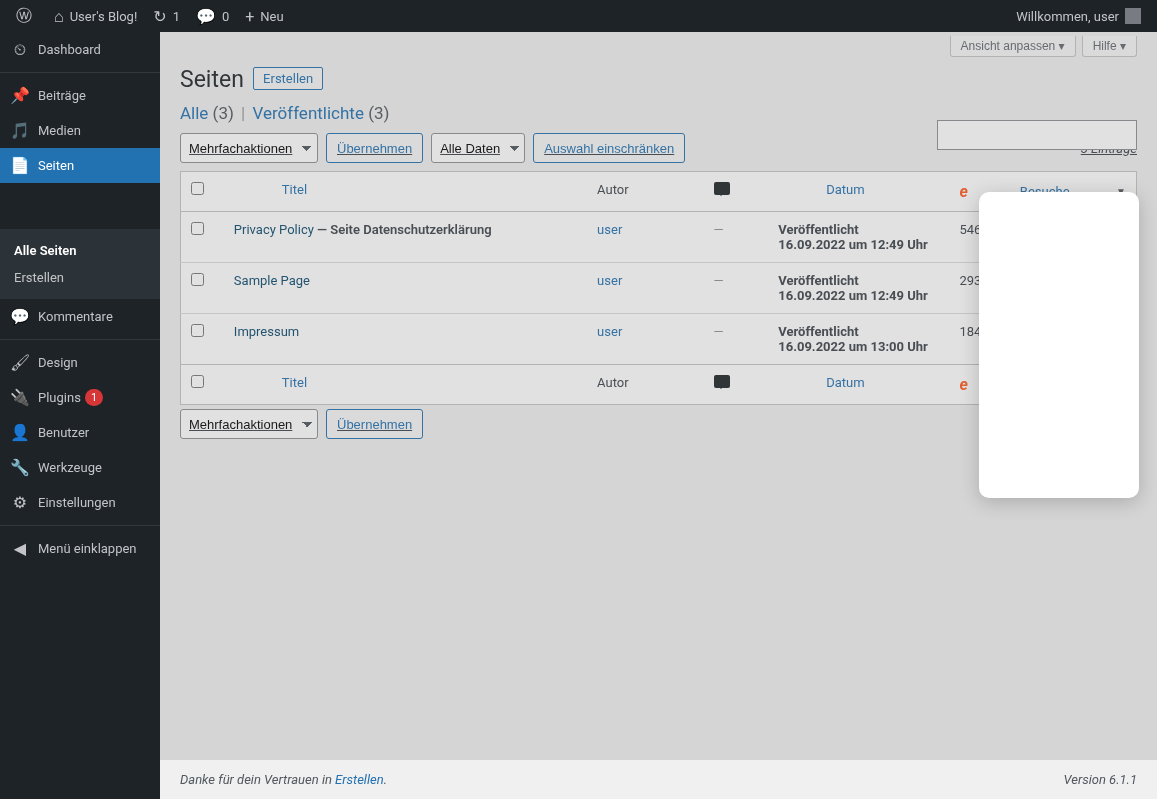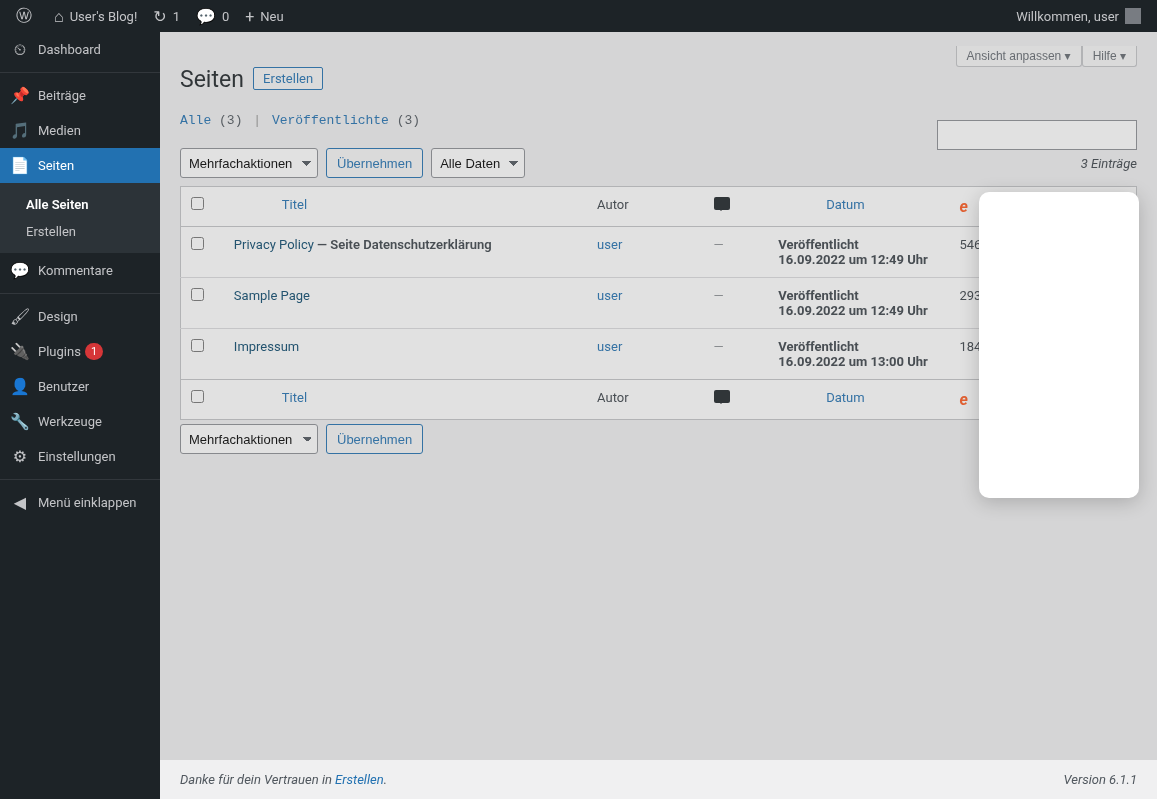--- a/index.html
+++ b/index.html
@@ -12,53 +12,53 @@
 .adminbar-icon { font-size: 16px; margin-right: 6px; }
 .avatar-square { width: 16px; height: 16px; background: #787c82; margin-left: 6px; }
 
 
 .sidebar { position: absolute; top: 32px; left: 0; bottom: 0; width: 160px; background: #1d2327; color: #c3c4c7; }
 .sidebar-item { display: flex; align-items: center; padding: 8px 10px; cursor: pointer; color: #c3c4c7; }
 .sidebar-item.current { background: #2271b1; color: #fff; position: relative; }
 .sidebar-item.current::after { content: ""; position: absolute; right: -8px; top: 50%; transform: translateY(-50%); border: 8px solid transparent; border-right-color: #f0f0f1; }
 .sidebar-icon { width: 20px; font-size: 16px; margin-right: 8px; text-align: center; }
 .sidebar-sep { border-top: 1px solid #32373c; margin: 5px 0; }
-.sidebar-sub { background: #2c3338; padding: 8px 12px; }
+.sidebar-sub { background: #2c3338; padding: 8px 0; margin-top: 46px; }
 .sidebar-sub-item { padding: 6px 12px 6px 14px; cursor: pointer; color: #c3c4c7; }
 .sidebar-sub-item.current { color: #fff; font-weight: 600; }
 .badge { background: #d63638; color: #fff; border-radius: 9px; font-size: 11px; padding: 0 6px; margin-left: 4px; display: inline-flex; align-items: center; height: 17px; }
 
 
 .main { position: absolute; top: 32px; left: 160px; right: 0; bottom: 0; background: #f0f0f1; padding: 0; overflow: auto; }
 .overlay { position: absolute; inset: 0; background: rgba(120,120,120,0.22); pointer-events: none; }
 .content-wrap { padding: 10px 20px 40px 20px; position: relative; }
 
 
-.screen-meta { position: absolute; top: 14px; right: 20px; display: flex; }
+.screen-meta { position: absolute; top: 4px; right: 20px; display: flex; gap: 6px; }
 .screen-meta-btn { background: #f6f7f7; border: 1px solid #c3c4c7; border-top: none; padding: 3px 10px; font-size: 12px; cursor: pointer; border-radius: 0 0 3px 3px; color: #646970; }
 .caret-down::after { content: " ▾"; }
 
 
 .heading-inline { font-size: 23px; font-weight: 400; margin: 24px 6px 0 0; display: inline-block; color: #1d2327; }
 .page-title-action { display: inline-block; border: 1px solid #2271b1; color: #2271b1; background: #f6f7f7; padding: 3px 9px; font-size: 13px; border-radius: 2px; cursor: pointer; vertical-align: 4px; }
 
 
-.subsubsub { margin: 20px 0; font-size: 13px; font-family: Liberation Mono, monospace; }
+.subsubsub { margin: 10px 0; font-size: 17px; }
 .subsubsub a { color: #2271b1; text-decoration: none; }
 .subsubsub .count { color: #50575e; }
 .sep { color: #999; padding: 0 3px; }
 
 
 .search-box { position: absolute; right: 20px; top: 88px; display: flex; gap: 6px; }
 .search-input { border: 1px solid #8c8f94; padding: 3px 6px; font-size: 14px; background: #fff; width: 200px; height: 30px; }
 .btn { border: 1px solid #2271b1; color: #2271b1; background: #f6f7f7; padding: 4px 10px; font-size: 13px; border-radius: 3px; cursor: pointer; }
 .btn.small { padding: 0 10px; height: 30px; }
 
 
-.tablenav { display: flex; align-items: center; gap: 8px; margin: 4px 0 8px 0; flex-wrap: wrap; }
+.tablenav { display: flex; align-items: center; gap: 8px; margin: 4px 0 8px 0; flex-wrap: wrap; text-decoration: underline; }
 .tablenav select { border: 1px solid #8c8f94; background: #fff; height: 30px; padding: 0 24px 0 8px; font-size: 13px; border-radius: 3px; appearance: none; background-image: linear-gradient(45deg, transparent 50%, #50575e 50%), linear-gradient(135deg, #50575e 50%, transparent 50%); background-position: right 10px top 12px, right 5px top 12px; background-size: 5px 5px; background-repeat: no-repeat; }
 .tablenav .displaying-num { margin-left: auto; font-size: 13px; color: #3c434a; font-style: italic; }
 
 
 .wp-list-table { width: 100%; border: 1px solid #c3c4c7; border-collapse: collapse; background: #fff; }
 .wp-list-table th, .wp-list-table td { text-align: left; padding: 10px; vertical-align: top; font-size: 13px; }
 .wp-list-table thead th, .wp-list-table tfoot th { border-bottom: 1px solid #c3c4c7; font-weight: 400; }
 .wp-list-table tfoot th { border-top: 1px solid #c3c4c7; border-bottom: none; }
 .wp-list-table thead a, .wp-list-table tfoot a { color: #2271b1; text-decoration: none; margin-left: 48px; }
 .wp-list-table tbody tr { border-bottom: 1px solid #dcdcde; }
@@ -191,20 +191,21 @@
     </div>
 
     <div class="search-box">
       <input class="search-input" type="text" style="">
     </div>
 
     <div class="tablenav">
       <select><option>Mehrfachaktionen</option></select>
       <button class="btn small">Übernehmen</button>
       <select><option>Alle Daten</option></select>
+      <button class="btn small">Auswahl einschränken</button>
       <span class="displaying-num">3 Einträge</span>
     </div>
 
     <table class="wp-list-table">
       <thead>
         <tr>
           <th class="check-column"><input type="checkbox" style=""></th>
           <th class="col-title"><a href="#">Titel</a></th>
           <th class="col-author">Autor</th>
           <th class="col-comments"><span class="comment-icon"></span></th>

